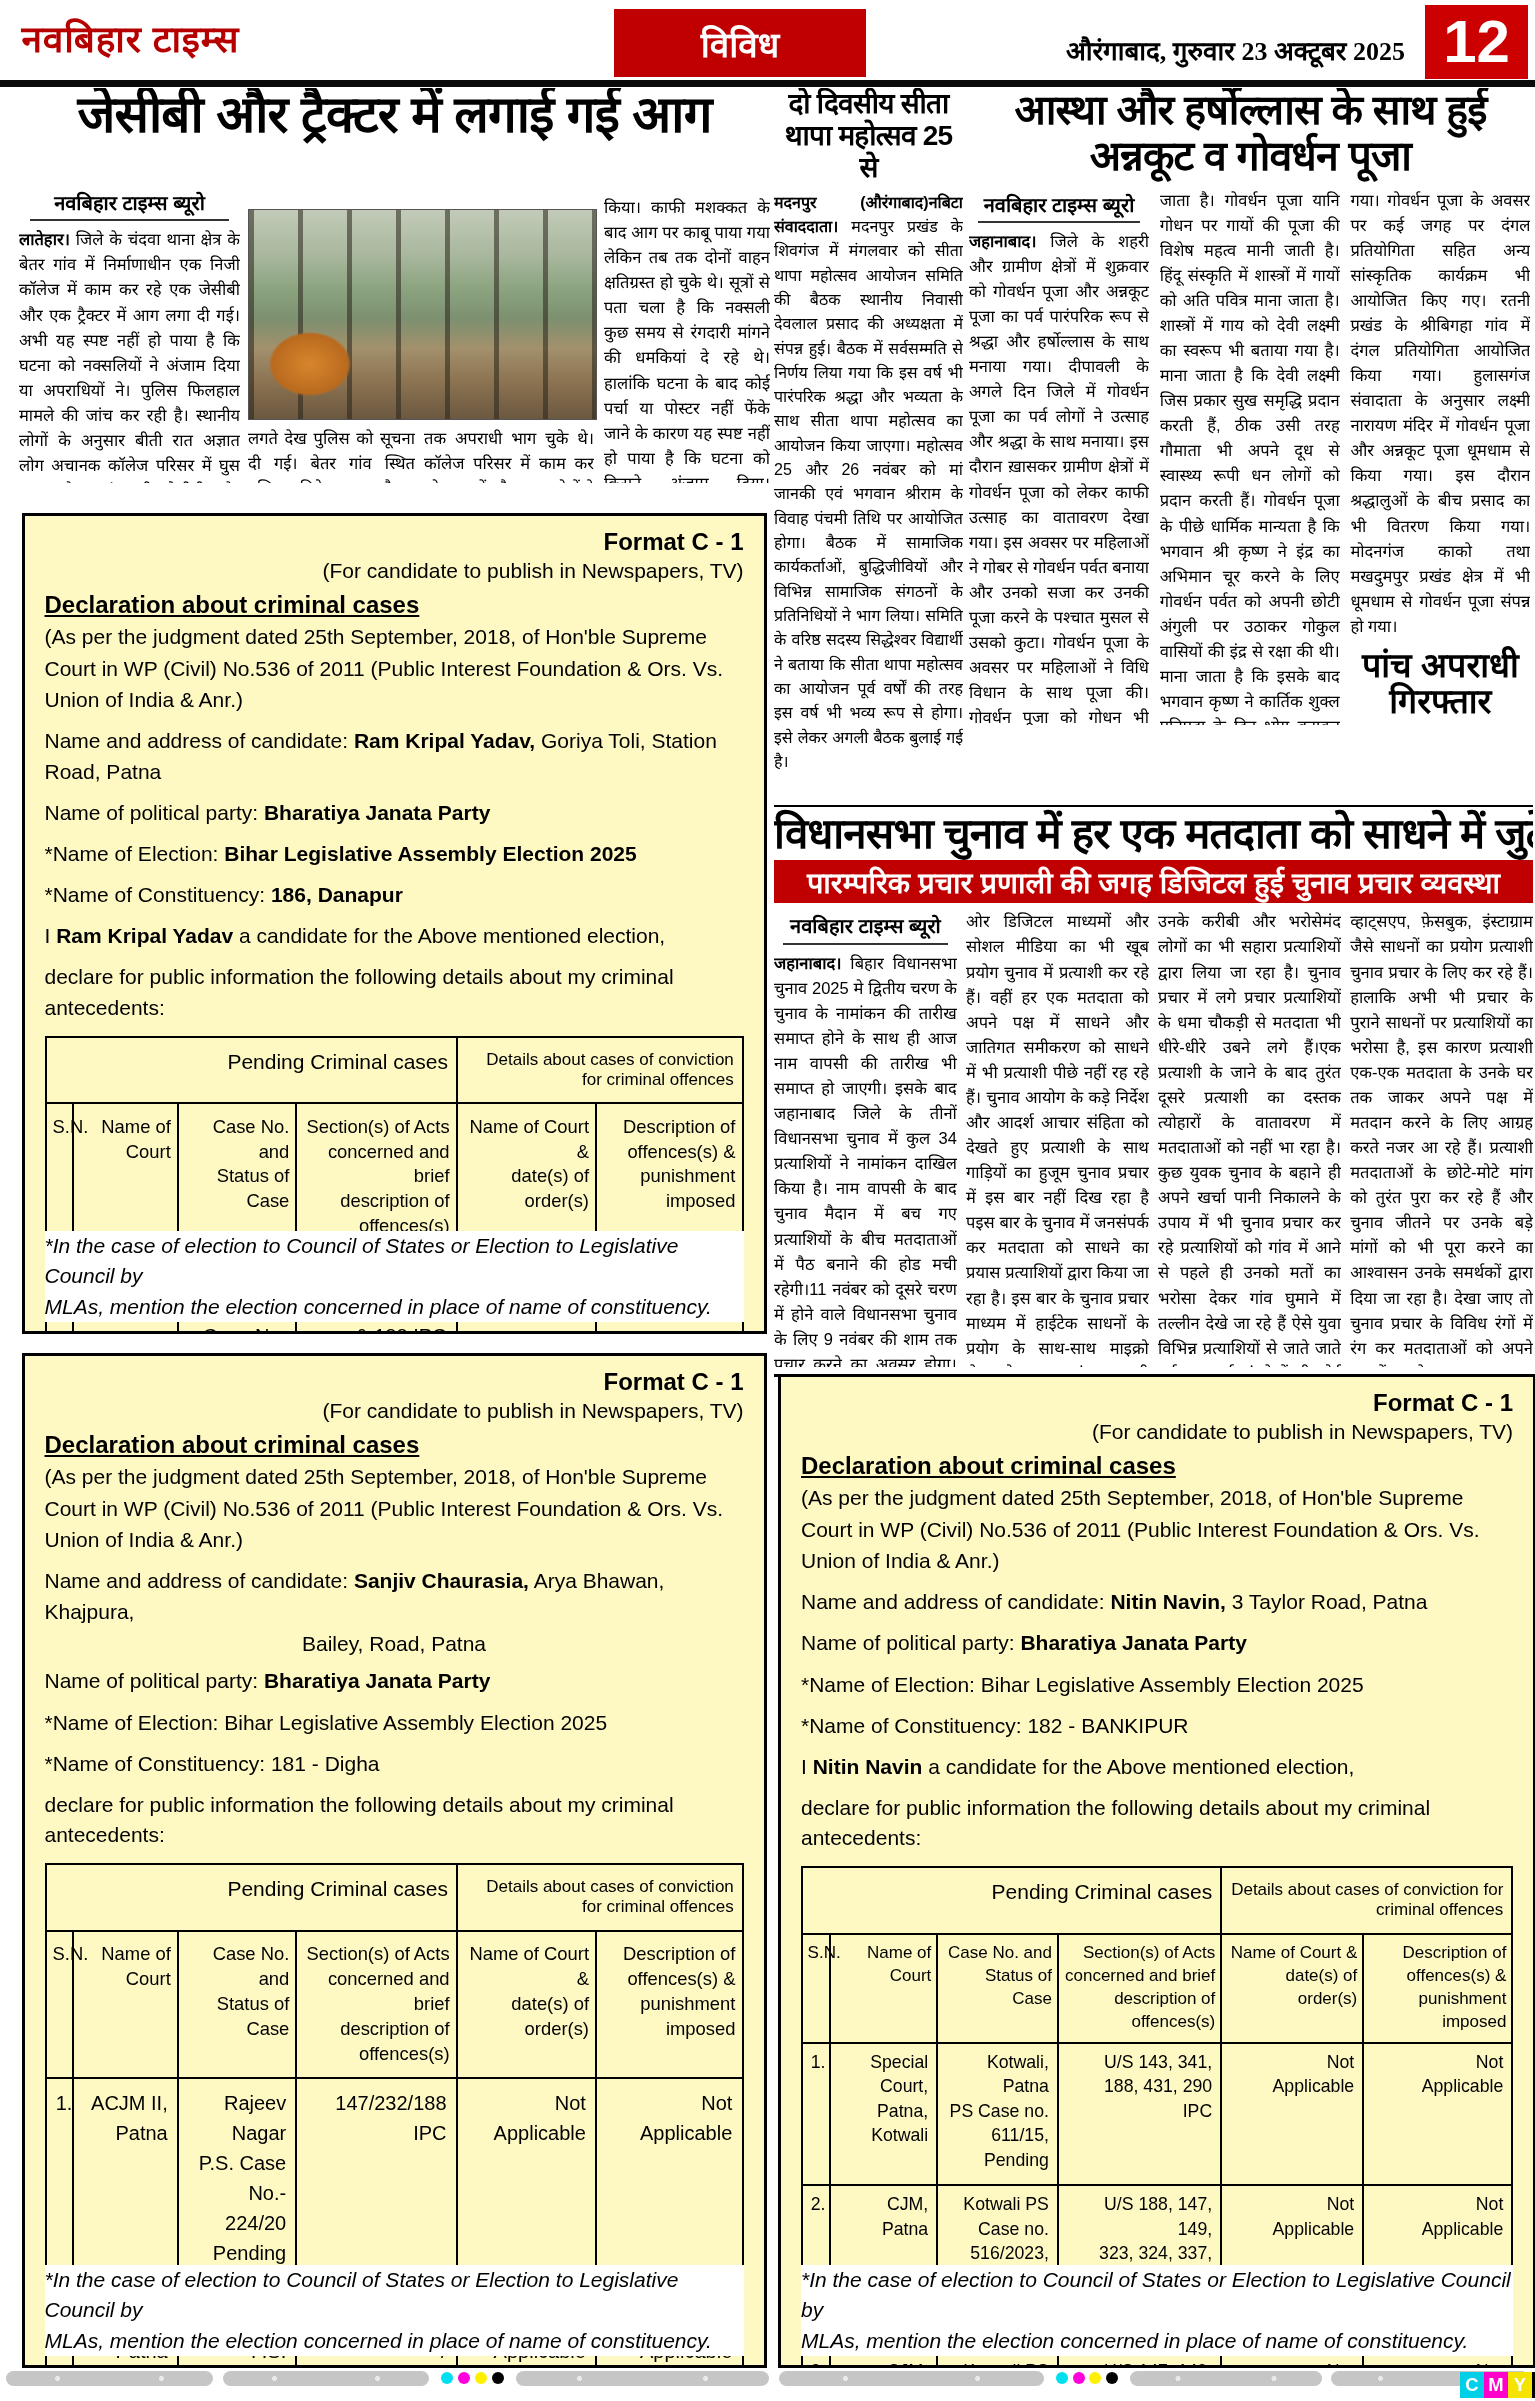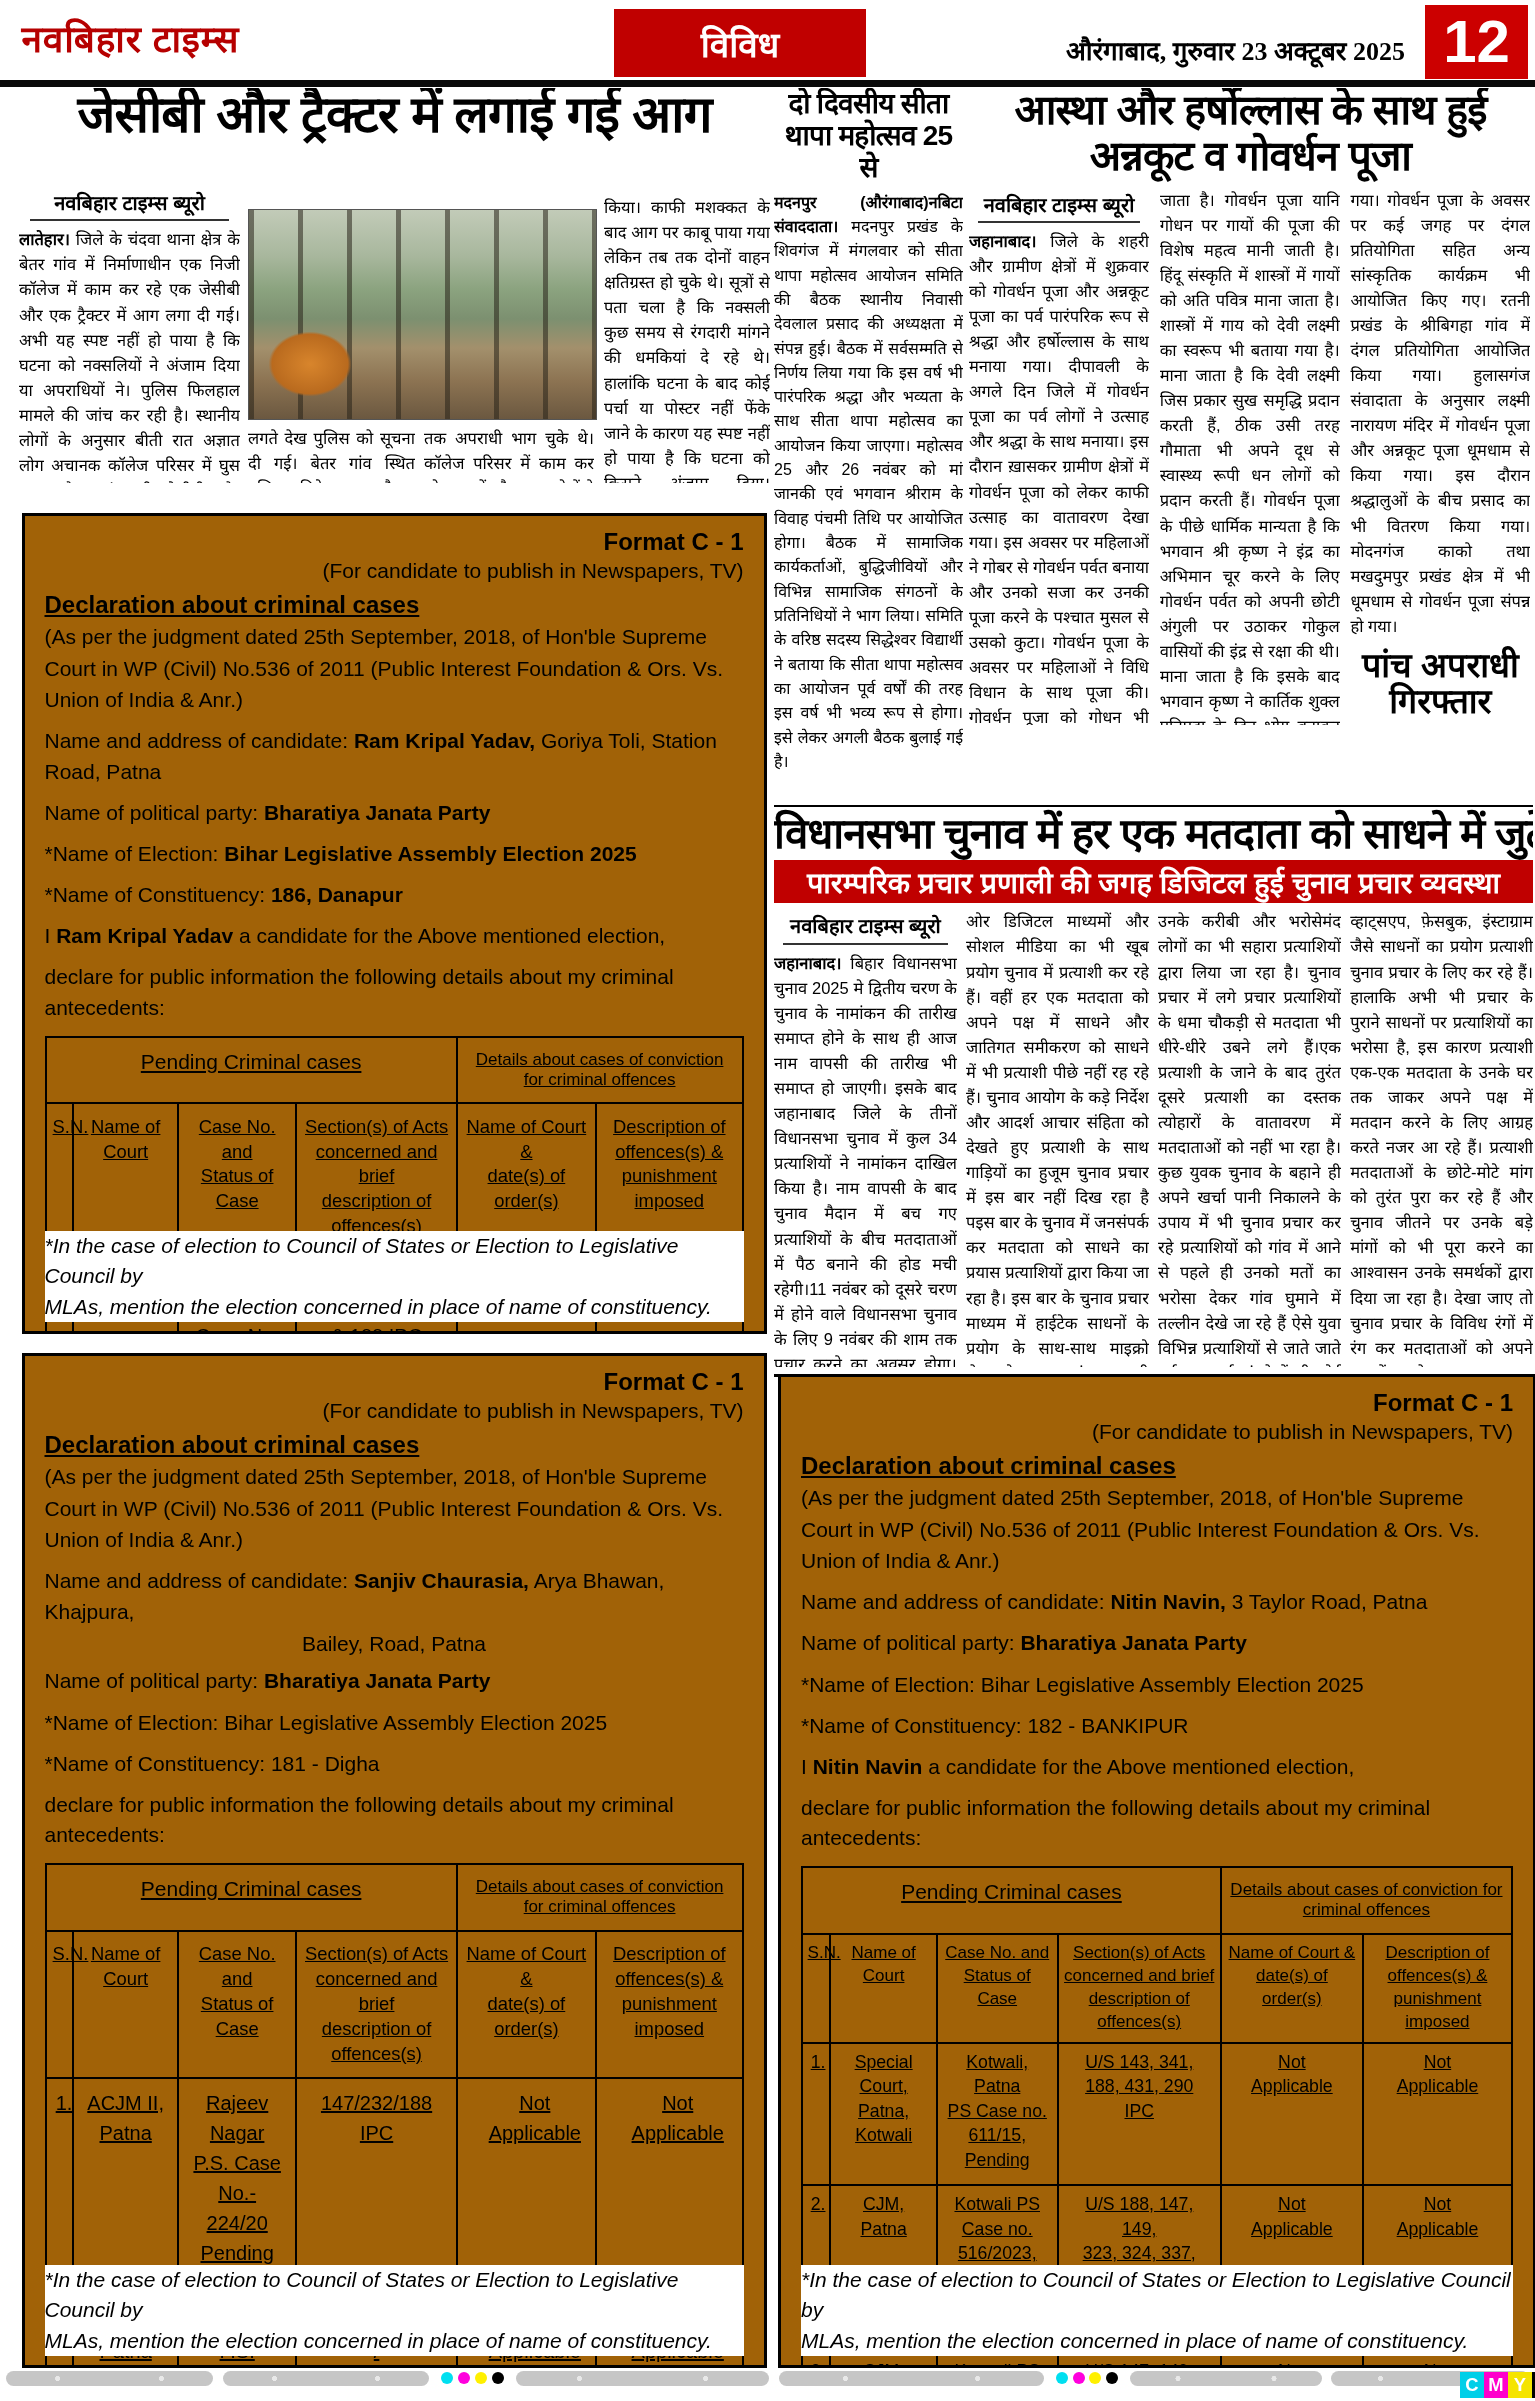--- a/index.html
+++ b/index.html
@@ -45,35 +45,35 @@
   .subhead2{font-size:34px;font-weight:bold;text-align:center;line-height:1.08;margin:7.7px 0 6.1px 0;}
   
   #art-elec{left:774px;top:805px;width:759px;height:567px;border-top:2.3px solid #000;
             border-bottom:3.1px solid #000;overflow:hidden;}
   #art-elec .headline{font-size:42px;white-space:nowrap;text-align:center;margin-top:4.6px;}
   .redbar{margin-top:4.6px;background:#c00000;color:#fff;font-weight:bold;font-size:29px;height:43px;
           display:flex;align-items:center;justify-content:center;white-space:nowrap;}
   .elec-cols{display:flex;gap:9.2px;margin-top:6.1px;height:458px;overflow:hidden;}
   .elec-col{width:183px;overflow:hidden;}
   
-  .decl{border:3.1px solid #000;background:#a16207;padding:12.3px 20px 54px 20px;overflow:hidden;position:absolute;}
+  .decl{border:3.1px solid #000;background:#fef9c3;padding:12.3px 20px 54px 20px;overflow:hidden;position:absolute;}
   #decl-0{left:21.5px;top:513px;width:699px;height:749px;}
   #decl-1{left:21.5px;top:1353px;width:699px;height:943px;}
   #decl-2{left:778px;top:1374px;width:712px;height:922px;}
   .fmt{text-align:right;font-weight:bold;font-size:24px;}
   .pub{text-align:right;font-size:21px;margin-top:3.1px;}
   .decl-title{font-weight:bold;font-size:24px;text-decoration:underline;margin-top:7.7px;}
   .judgment{font-size:21px;line-height:1.5;margin-top:2px;}
   .field{font-size:21px;line-height:1.45;margin-top:10.7px;}
   .field b{font-weight:bold;}
   .addr2{font-size:21px;text-align:center;margin-top:4.6px;}
   .addr2:empty{display:none;}
   #decl-1 .ev,#decl-2 .ev,#decl-1 .cv,#decl-2 .cv{font-weight:400;}
   table.cases{width:100%;border-collapse:collapse;margin-top:12.3px;table-layout:fixed;}
-  .cases th,.cases td{border:2.3px solid #000;vertical-align:top;text-align:center;text-decoration:underline;}
+  .cases th,.cases td{border:2.3px solid #000;vertical-align:top;text-align:right;}
   .cases .grp th{font-weight:400;font-size:21px;padding:12.3px 7.7px;}
   .cases .grp th.right{font-size:17px;}
   .cases .cols th{font-weight:400;font-size:18.4px;line-height:1.35;padding:10.7px 6.1px;white-space:pre-line;}
   .cases td{font-size:20px;line-height:1.5;padding:9.2px 9.2px 26px 9.2px;white-space:pre-line;}
   .cases td.c4,.cases td.c5{padding-left:26px;}
   #decl-2 .cases td{font-size:17.7px;line-height:1.38;padding:6.1px 7.7px 12.3px 7.7px;}
   #decl-2 .cases .cols th{font-size:17px;padding:7.7px 4.6px;}
   .footnote{position:absolute;left:20px;right:20px;bottom:9.2px;background:#fff;font-style:italic;
             font-size:21px;line-height:1.45;white-space:pre-line;}
   

